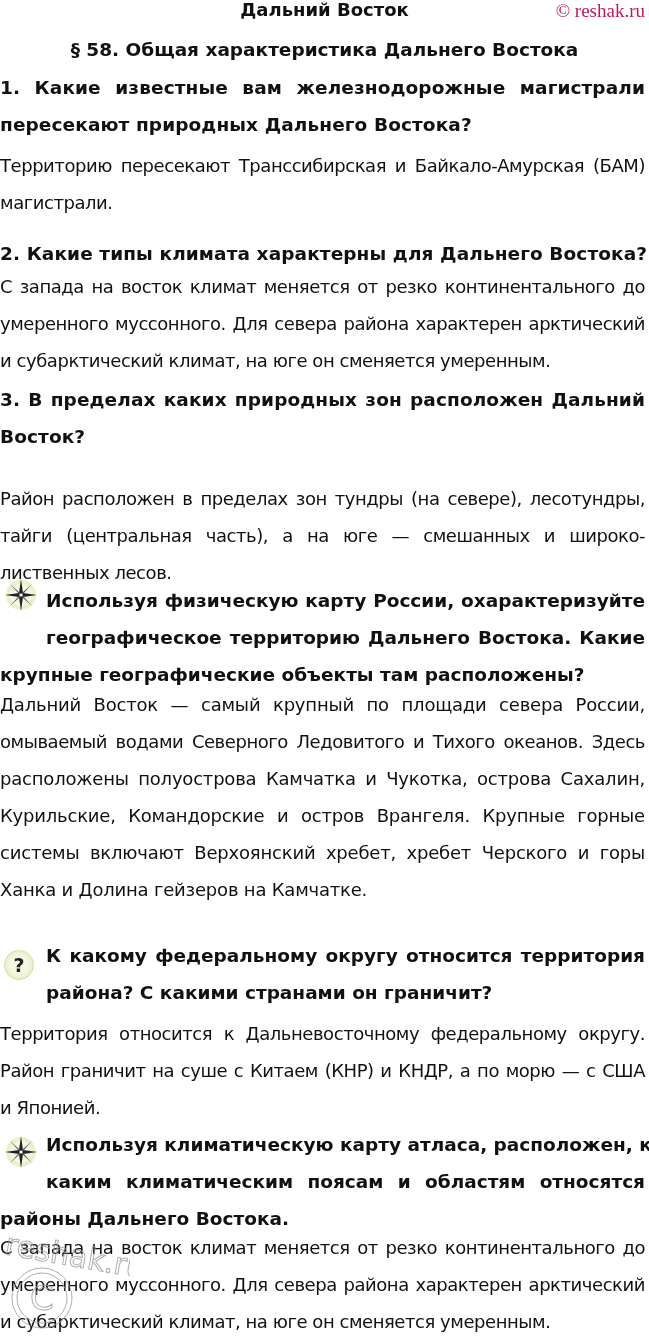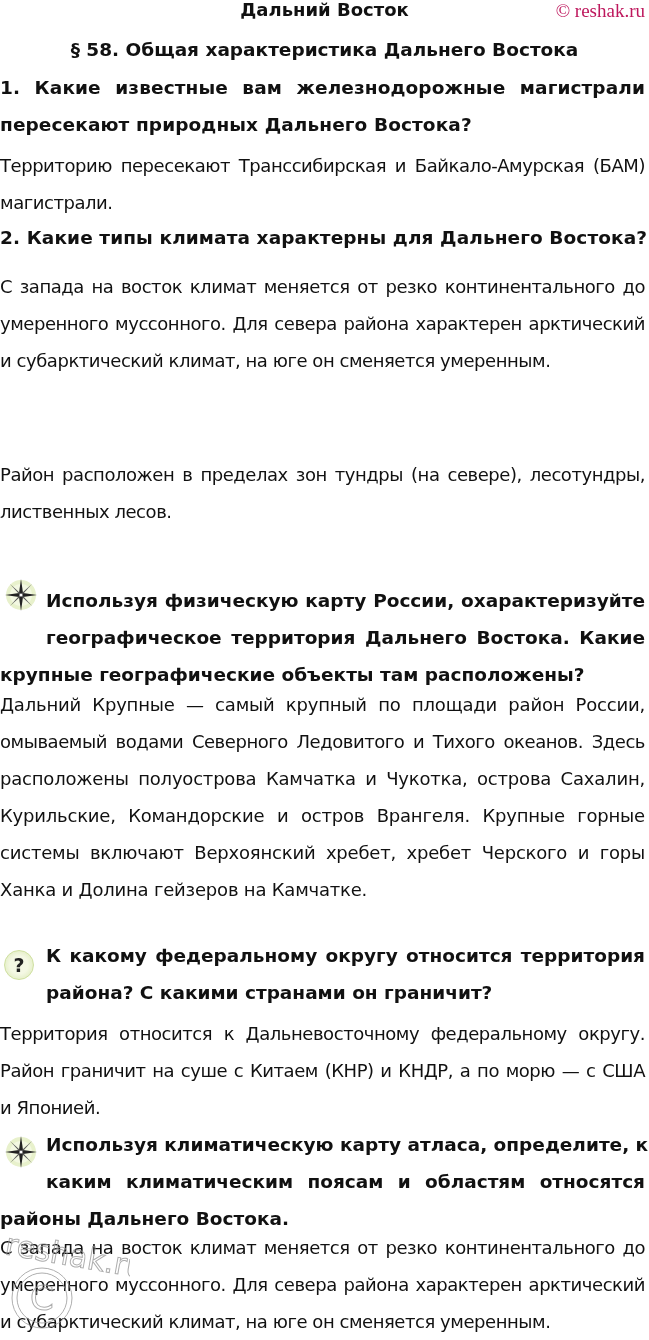--- a/index.html
+++ b/index.html
@@ -142,54 +142,59 @@
 
   <div class="block q" style="top:69px;">
     <span class="justify-line">1. Какие известные вам железнодорожные магистрали</span>
     <span class="justify-line last">пересекают природных Дальнего Востока?</span>
   </div>
   <div class="block a a-tight" style="top:147px;">
     <span class="justify-line">Территорию пересекают Транссибирская и Байкало-Амурская (БАМ)</span>
     <span class="justify-line last">магистрали.</span>
   </div>
 
-  <div class="block q" style="top:219px;">
+  <div class="block q" style="top:235px;">
     <span class="justify-line last">2. Какие типы климата характерны для Дальнего Востока?</span>
   </div>
   <div class="block a a-tight" style="top:268px;">
     <span class="justify-line">С запада на восток климат меняется от резко континентального до</span>
     <span class="justify-line">умеренного муссонного. Для севера района характерен арктический</span>
     <span class="justify-line last">и субарктический климат, на юге он сменяется умеренным.</span>
   </div>
 
-  <div class="block a a-tight" style="top:456px;">
+  <div class="block q" style="top:381px;">
+    <span class="justify-line">3. В пределах каких природных зон расположен Дальний</span>
+    <span class="justify-line last">Восток?</span>
+  </div>
+  <div class="block a a-tight" style="top:480px;">
     <span class="justify-line">Район расположен в пределах зон тундры (на севере), лесотундры,</span>
+    <span class="justify-line">тайги (центральная часть), а на юге — смешанных и широко-</span>
     <span class="justify-line last">лиственных лесов.</span>
   </div>
 
   <svg class="icon icon-compass" style="top:578px;" viewBox="0 0 34 34">
     <circle cx="17" cy="17" r="15" fill="#e8f1cc"></circle>
     <circle cx="17" cy="17" r="11" fill="#f3f8e2"></circle>
     <polygon points="17,1 19,15 17,17 15,15" fill="#222"></polygon>
     <polygon points="17,33 19,19 17,17 15,19" fill="#222"></polygon>
     <polygon points="1,17 15,15 17,17 15,19" fill="#222"></polygon>
     <polygon points="33,17 19,15 17,17 19,19" fill="#222"></polygon>
     <polygon points="6,6 16,15 17,17 15,16" fill="#555"></polygon>
     <polygon points="28,6 18,15 17,17 19,16" fill="#555"></polygon>
     <polygon points="6,28 16,19 17,17 15,18" fill="#555"></polygon>
     <polygon points="28,28 18,19 17,17 19,18" fill="#555"></polygon>
     <circle cx="17" cy="17" r="1.6" fill="#fff"></circle>
   </svg>
   <div class="block task" style="top:582px;">
     <span class="justify-line task-line2">Используя физическую карту России, охарактеризуйте</span>
-    <span class="justify-line task-line2">географическое территория Дальнего Востока. Какие</span>
+    <span class="justify-line task-line2">географическое территорию Дальнего Востока. Какие</span>
     <span class="justify-line last">крупные географические объекты там расположены?</span>
   </div>
   <div class="block a" style="top:686px;">
-    <span class="justify-line">Дальний Крупные — самый крупный по площади район России,</span>
+    <span class="justify-line">Дальний Восток — самый крупный по площади севера России,</span>
     <span class="justify-line a-tight">омываемый водами Северного Ледовитого и Тихого океанов. Здесь</span>
     <span class="justify-line">расположены полуострова Камчатка и Чукотка, острова Сахалин,</span>
     <span class="justify-line">Курильские, Командорские и остров Врангеля. Крупные горные</span>
     <span class="justify-line">системы включают Верхоянский хребет, хребет Черского и горы</span>
     <span class="justify-line last">Ханка и Долина гейзеров на Камчатке.</span>
   </div>
 
   <div class="icon icon-question" style="top:950px;">?</div>
   <div class="block task" style="top:937px;">
     <span class="justify-line task-line2">К какому федеральному округу относится территория</span>
@@ -208,21 +213,21 @@
     <polygon points="17,33 19,19 17,17 15,19" fill="#222"></polygon>
     <polygon points="1,17 15,15 17,17 15,19" fill="#222"></polygon>
     <polygon points="33,17 19,15 17,17 19,19" fill="#222"></polygon>
     <polygon points="6,6 16,15 17,17 15,16" fill="#555"></polygon>
     <polygon points="28,6 18,15 17,17 19,16" fill="#555"></polygon>
     <polygon points="6,28 16,19 17,17 15,18" fill="#555"></polygon>
     <polygon points="28,28 18,19 17,17 19,18" fill="#555"></polygon>
     <circle cx="17" cy="17" r="1.6" fill="#fff"></circle>
   </svg>
   <div class="block task" style="top:1126px;">
-    <span class="justify-line task-line2">Используя климатическую карту атласа, определите, к</span>
+    <span class="justify-line task-line2">Используя климатическую карту атласа, расположен, к</span>
     <span class="justify-line task-line2">каким климатическим поясам и областям относятся</span>
     <span class="justify-line last">районы Дальнего Востока.</span>
   </div>
   <div class="block a a-tight" style="top:1229px;">
     <span class="justify-line">С запада на восток климат меняется от резко континентального до</span>
     <span class="justify-line">умеренного муссонного. Для севера района характерен арктический</span>
     <span class="justify-line last">и субарктический климат, на юге он сменяется умеренным.</span>
   </div>
 
   <svg class="watermark" viewBox="0 0 130 112">

